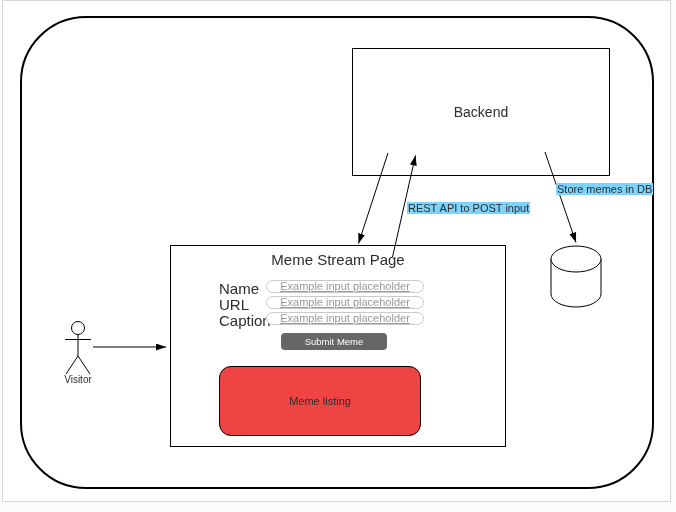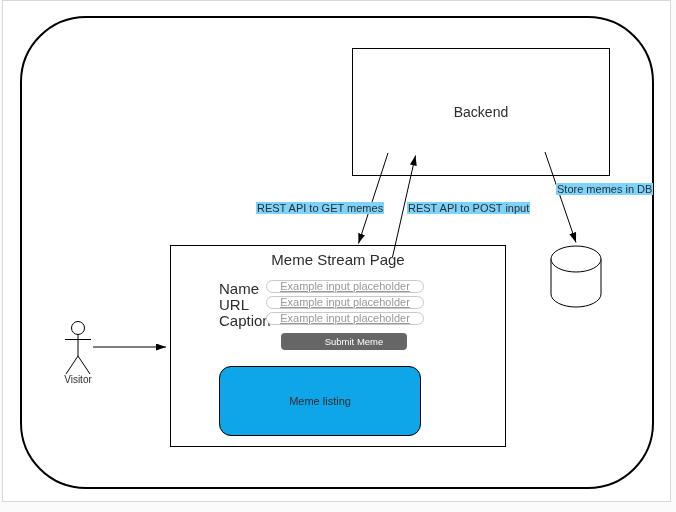--- a/index.html
+++ b/index.html
@@ -78,32 +78,31 @@
   .submit-btn {
     position: absolute;
     left: 110px; top: 87px;
     width: 106px; height: 17px;
     background: #666666;
     border-radius: 4px;
     color: #ffffff;
     font-size: 9.5px;
     text-align: center;
     line-height: 17px;
-    padding-left: 20px;
   }
   .listing-box {
     position: absolute;
     left: 48px; top: 120px;
     width: 202px; height: 70px;
     border: 1px solid #000;
     border-radius: 12px;
     box-sizing: border-box;
     display: flex; align-items: center; justify-content: center;
     font-size: 11px;
-    background: #0ea5e9;
+    background: #ef4444;
   }
   .overlay {
     position: absolute;
     left: 0; top: 0;
     width: 676px; height: 512px;
     z-index: 5;
     pointer-events: none;
   }
   .edge-label {
     position: absolute;
@@ -178,19 +177,18 @@
     <div class="f-label r3">Caption</div>
     <div class="pill r3">Example input placeholder</div>
 
     <div class="submit-btn">Submit Meme</div>
 
     <div class="listing-box">
       <span>Meme listing</span>
     </div>
   </div>
 
-  <div class="edge-label lbl-get">REST API to GET memes</div>
   <div class="edge-label lbl-post">REST API to POST input</div>
   <div class="edge-label lbl-store">Store memes in DB</div>
 
   <div class="lbl-visitor">Visitor</div>
 
 </div>
 
 </body></html>

